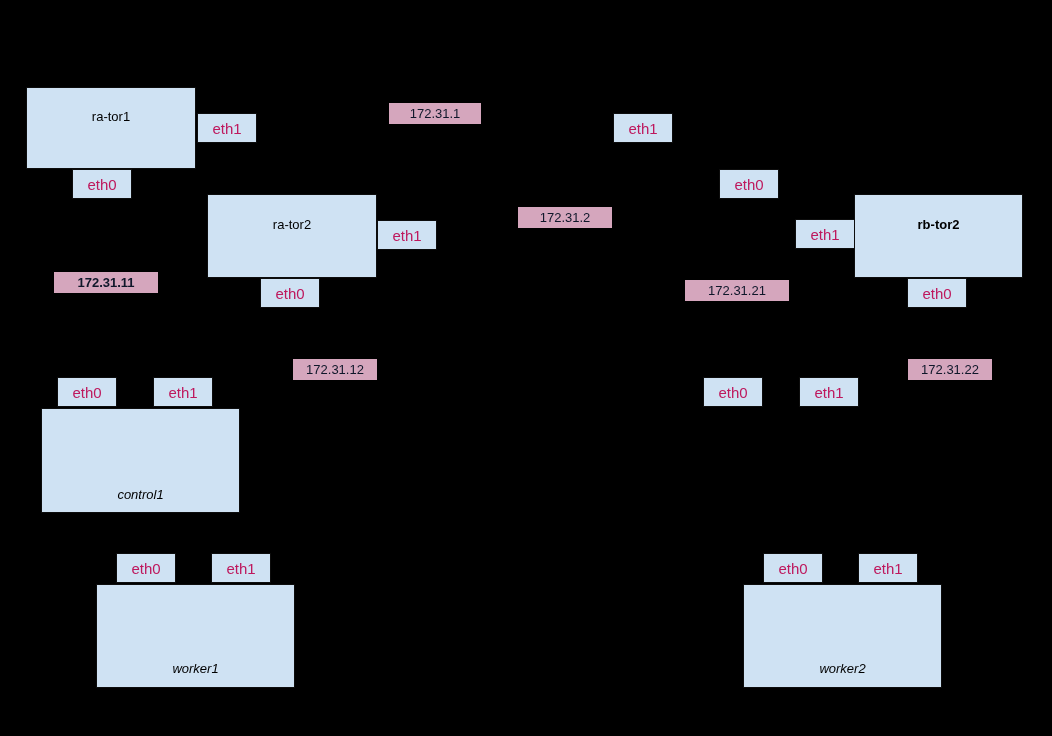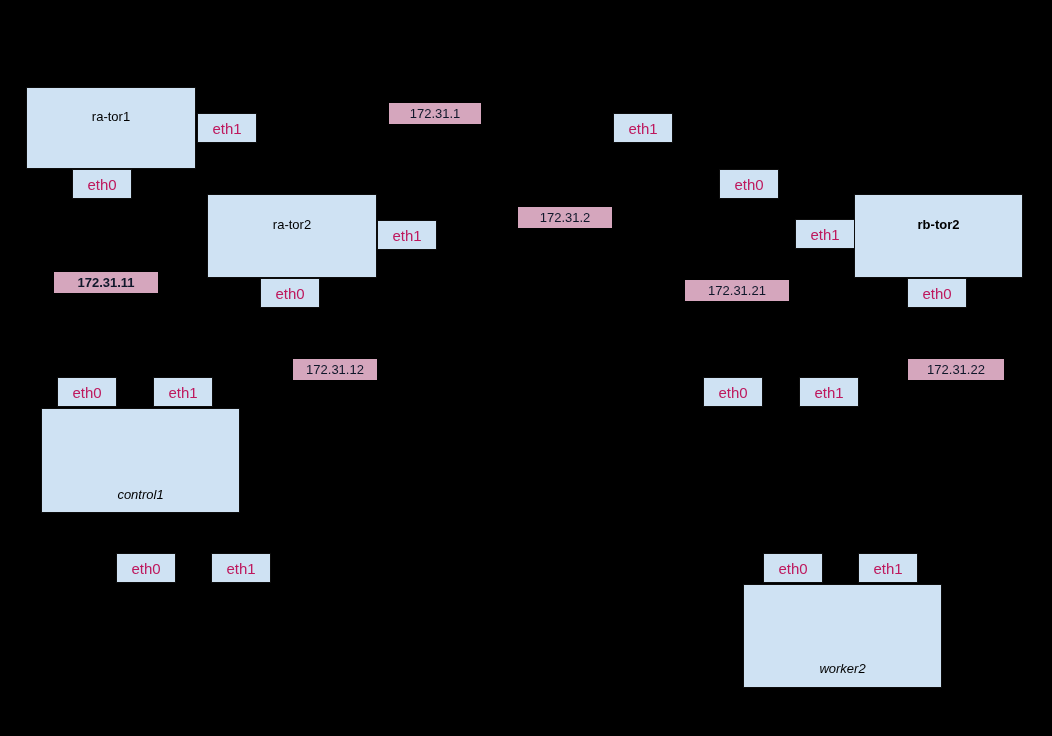--- a/index.html
+++ b/index.html
@@ -63,20 +63,23 @@
   </div>
   <div class="node top-label" style="left:207px; top:194px; width:170px; height:84px; padding-top:22px;">
     <span>ra-tor2</span>
   </div>
   <div class="node top-label" style="left:854px; top:194px; width:169px; height:84px; padding-top:22px;font-weight:bold;">
     <span>rb-tor2</span>
   </div>
   <div class="node bottom-label" style="left:41px; top:408px; width:199px; height:105px; padding-bottom:10px;">
     <span>control1</span>
   </div>
+  <div class="node bottom-label" style="left:96px; top:584px; width:199px; height:104px; padding-bottom:11px;">
+    <span>worker1</span>
+  </div>
   <div class="node bottom-label" style="left:743px; top:584px; width:199px; height:104px; padding-bottom:11px;">
     <span>worker2</span>
   </div>
 
   <div class="port" style="left:197px; top:113px;">
     <span>eth1</span>
   </div>
   <div class="port" style="left:72px; top:169px;">
     <span>eth0</span>
   </div>
@@ -128,15 +131,15 @@
   </div>
   <div class="port" style="left:858px; top:553px;">
     <span>eth1</span>
   </div>
 
   <div class="ip" style="left:389px; top:103px; width:92px;">172.31.1</div>
   <div class="ip" style="left:518px; top:207px; width:94px;">172.31.2</div>
   <div class="ip" style="left:54px; top:272px; width:104px;font-weight:bold;">172.31.11</div>
   <div class="ip" style="left:253px; top:359px; width:84px;margin-left:40px;">172.31.12</div>
   <div class="ip" style="left:685px; top:280px; width:104px;">172.31.21</div>
-  <div class="ip" style="left:908px; top:359px; width:96px;">172.31.22</div>
+  <div class="ip" style="left:908px; top:359px; width:84px;">172.31.22</div>
 
 </div>
 
 </body></html>

